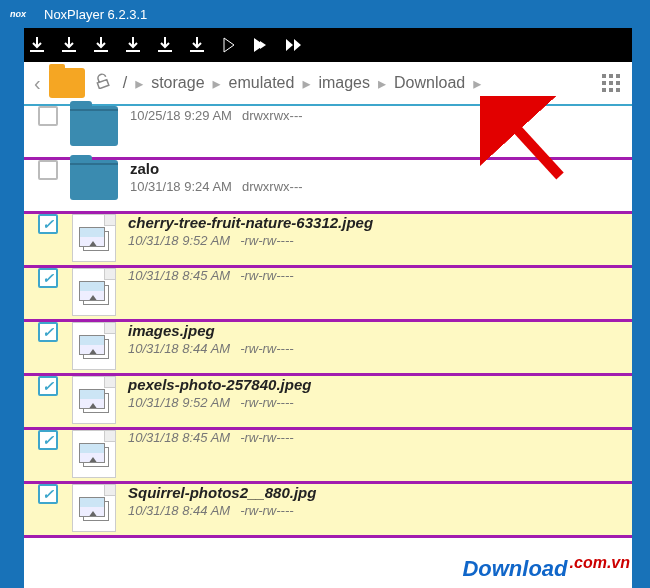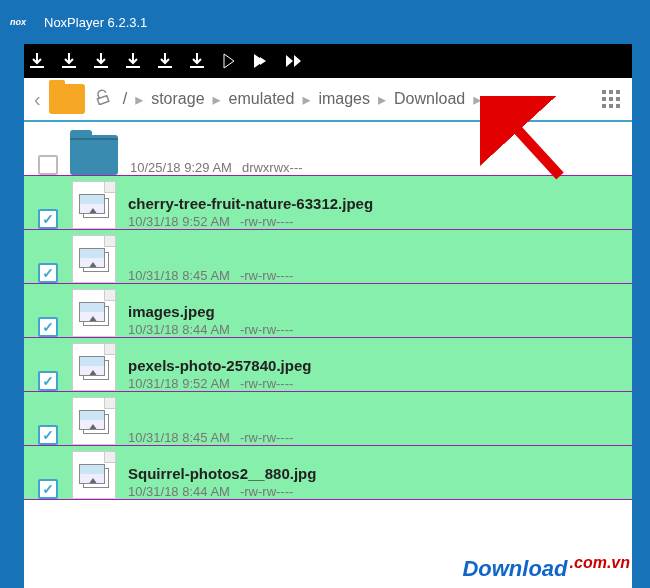--- a/index.html
+++ b/index.html
@@ -1,18 +1,18 @@
 <!DOCTYPE html>
 <html><head>
   <meta charset="utf-8">
   <style>
     * { box-sizing: border-box; margin: 0; padding: 0; font-family: Arial, sans-serif; }
     body { background: #1872b8; width: 650px; height: 588px; position: relative; overflow: hidden; }
     
-    .title-bar { height: 44px; display: flex; align-items: center; padding: 0 10px; color: #fff; font-size: 13px; gap: 8px; }
+    .title-bar { height: 28px; display: flex; align-items: center; padding: 0 10px; color: #fff; font-size: 13px; gap: 8px; }
     .nox-logo { display: flex; align-items: center; gap: 2px; }
     .nox-logo svg { width: 26px; height: 14px; }
     
     .toolbar { background: #000; height: 34px; display: flex; align-items: center; margin: 0 18px 0 24px; padding: 0 6px; gap: 18px; }
     .tb-icon { color: #fff; display: flex; flex-direction: column; align-items: center; cursor: pointer; }
     
     .main-area { margin: 0 18px 0 24px; background: #fff; height: 526px; overflow: hidden; }
     
     .path-bar { height: 44px; display: flex; align-items: center; padding: 0 6px; border-bottom: 2px solid #3ea6cc; position: relative; }
     .back-btn { color: #999; font-size: 20px; padding: 0 4px; cursor: pointer; }
@@ -20,22 +20,22 @@
     .folder-badge::before { content: ''; position: absolute; top: -4px; left: 0; width: 16px; height: 6px; background: #f5a623; border-radius: 2px 2px 0 0; }
     .lock-icon { color: #888; margin: 0 6px; }
     .crumb { display: flex; align-items: center; color: #666; font-size: 16px; }
     .crumb-text { padding: 0 6px; cursor: pointer; }
     .crumb-sep { color: #aaa; padding: 0 2px; }
     .menu-dots { margin-left: auto; margin-right: 6px; cursor: pointer; }
     .dot-grid { display: grid; grid-template-columns: repeat(3, 4px); gap: 3px; }
     .dot-grid span { width: 4px; height: 4px; background: #888; }
     
     .file-list { }
-    .file-row { height: 54px; display: flex; align-items: flex-end; border-bottom: 1px solid #a21caf; padding: 0 8px; gap: 12px; }
-    .file-row.sel { background: #86efac; }
+    .file-row { height: 54px; display: flex; align-items: flex-start; border-bottom: 3px solid #a21caf; padding: 0 8px; gap: 12px; }
+    .file-row.sel { background: #fef9c3; font-style: italic; }
     .checkbox { width: 20px; height: 20px; border: 2px solid #3ea6cc; border-radius: 2px; background: #fff; display: flex; align-items: center; justify-content: center; cursor: pointer; flex-shrink: 0; margin-left: 6px; }
     .checkbox.checked::after { content: '✓'; color: #3ea6cc; font-size: 14px; font-weight: bold; }
     .checkbox.unchecked { border-color: #bbb; }
     
     .folder-icon { width: 48px; height: 40px; background: #3a8bb0; border-radius: 3px; position: relative; flex-shrink: 0; }
     .folder-icon::before { content: ''; position: absolute; top: -5px; left: 0; width: 22px; height: 7px; background: #3a8bb0; border-radius: 3px 3px 0 0; }
     .folder-icon::after { content: ''; position: absolute; top: 3px; left: 0; width: 100%; height: 2px; background: #2d6f8f; }
     
     .file-icon { width: 44px; height: 48px; background: #fff; border: 1px solid #ccc; position: relative; flex-shrink: 0; margin-left: 2px; }
     .file-icon::before { content: ''; position: absolute; top: 0; right: 0; width: 10px; height: 10px; background: #eee; border-left: 1px solid #ccc; border-bottom: 1px solid #ccc; }
@@ -152,20 +152,28 @@
 
   <div class="file-list" id="file-list">
       <div class="file-row">
         <div class="checkbox unchecked"></div>
         <div class="folder-icon"></div>
         <div class="file-info">
           <div class="file-name"></div>
           <div class="file-meta"><span>10/25/18 9:29 AM</span><span class="file-perms">drwxrwx---</span></div>
         </div>
       </div>
+      <div class="file-row">
+        <div class="checkbox unchecked"></div>
+        <div class="folder-icon"></div>
+        <div class="file-info">
+          <div class="file-name">zalo</div>
+          <div class="file-meta"><span>10/31/18 9:24 AM</span><span class="file-perms">drwxrwx---</span></div>
+        </div>
+      </div>
       <div class="file-row sel">
         <div class="checkbox checked"></div>
         <div class="file-icon">
           <div class="img-thumb2"></div>
           <div class="img-thumb"></div>
         </div>
         <div class="file-info">
           <div class="file-name">cherry-tree-fruit-nature-63312.jpeg</div>
           <div class="file-meta"><span>10/31/18 9:52 AM</span><span class="file-perms">-rw-rw----</span></div>
         </div>

